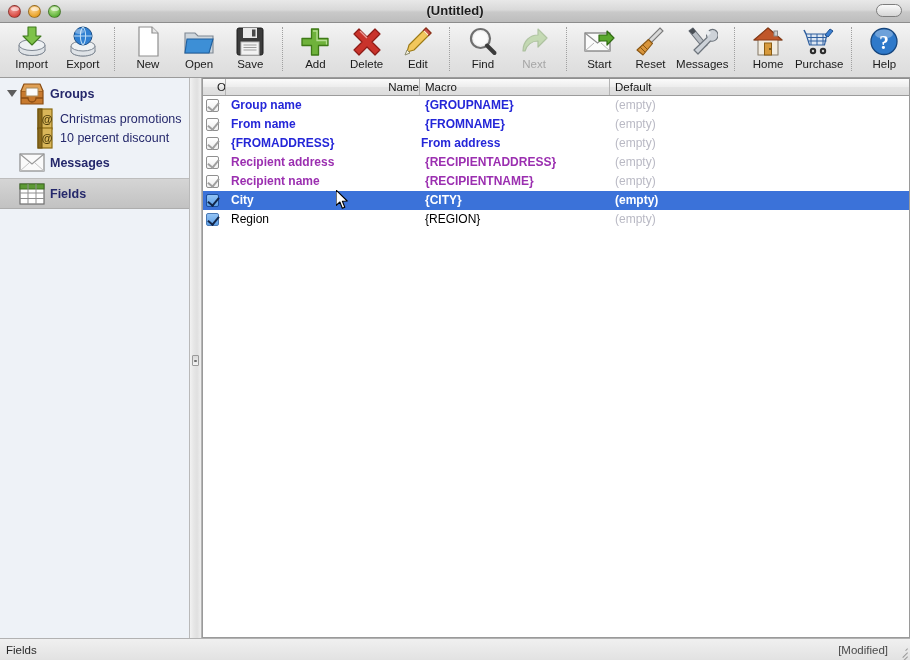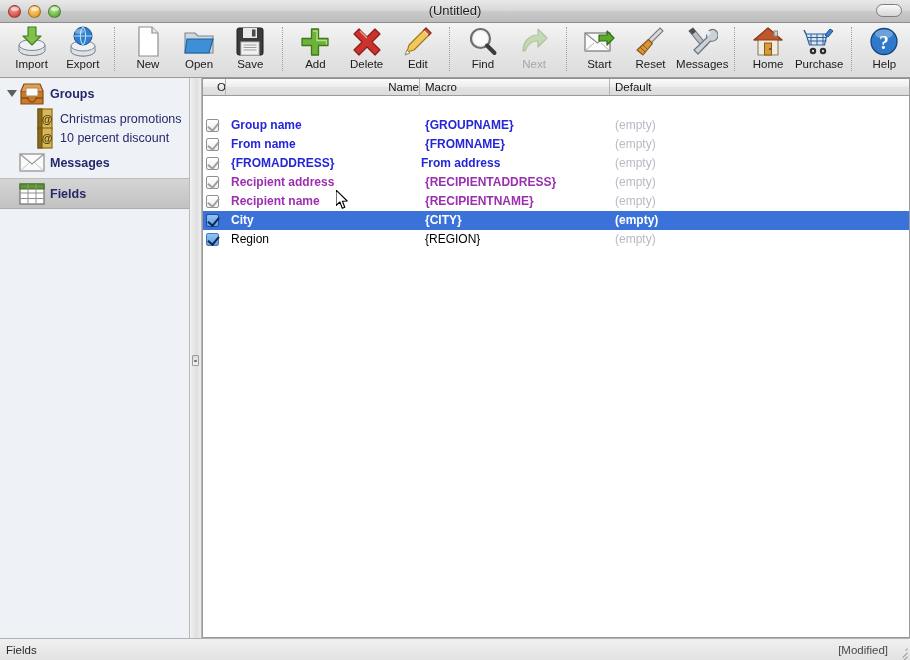--- a/index.html
+++ b/index.html
@@ -46,20 +46,21 @@
   .light.min    { background: radial-gradient(circle at 40% 30%, #ffd79a, #e8a32a 70%, #b87814); }
   .light.zoom   { background: radial-gradient(circle at 40% 30%, #c2e89a, #62b53c 70%, #3d8a22); }
 
   .window-title {
     position: absolute; left: 0; right: 0; top: 0;
     line-height: 22px; text-align: center;
     font-size: 13px; color: #1c1c1c;
     font-family: "Liberation Sans", sans-serif;
     text-shadow: 0 1px 0 rgba(255,255,255,0.6);
     pointer-events: none;
+    font-weight: bold;
   }
   .toolbar-toggle {
     position: absolute; right: 8px; top: 4px;
     width: 26px; height: 13px;
     border-radius: 7px;
     border: 1px solid #7d7d7d;
     background: linear-gradient(to bottom, #fbfbfb, #d5d5d5);
     box-sizing: border-box;
   }
 
@@ -219,21 +220,20 @@
   }
   .col-on     { width: 23px;  flex: 0 0 23px; padding-left: 14px; }
   .col-name   { width: 194px; flex: 0 0 194px; text-align: right; }
   .col-macro  { width: 190px; flex: 0 0 190px; }
   .col-default{ flex: 1 1 auto; border-right: none; }
 
   .tbody {
     flex: 1 1 auto;
     overflow: hidden;
     background: #fff;
-    margin-top: 20px;
   }
   .trow {
     height: 19px;
     display: flex; align-items: center;
     box-sizing: border-box;
     cursor: default;
   }
   .trow.selected { background: #3b72d9; }
   .cell {
     font-size: 12px;

